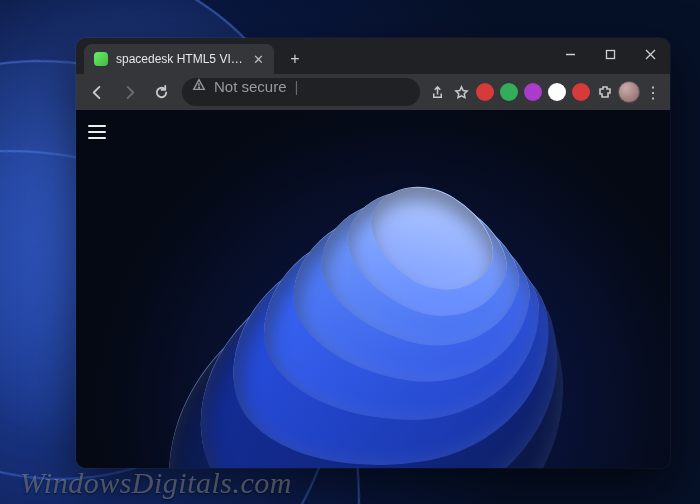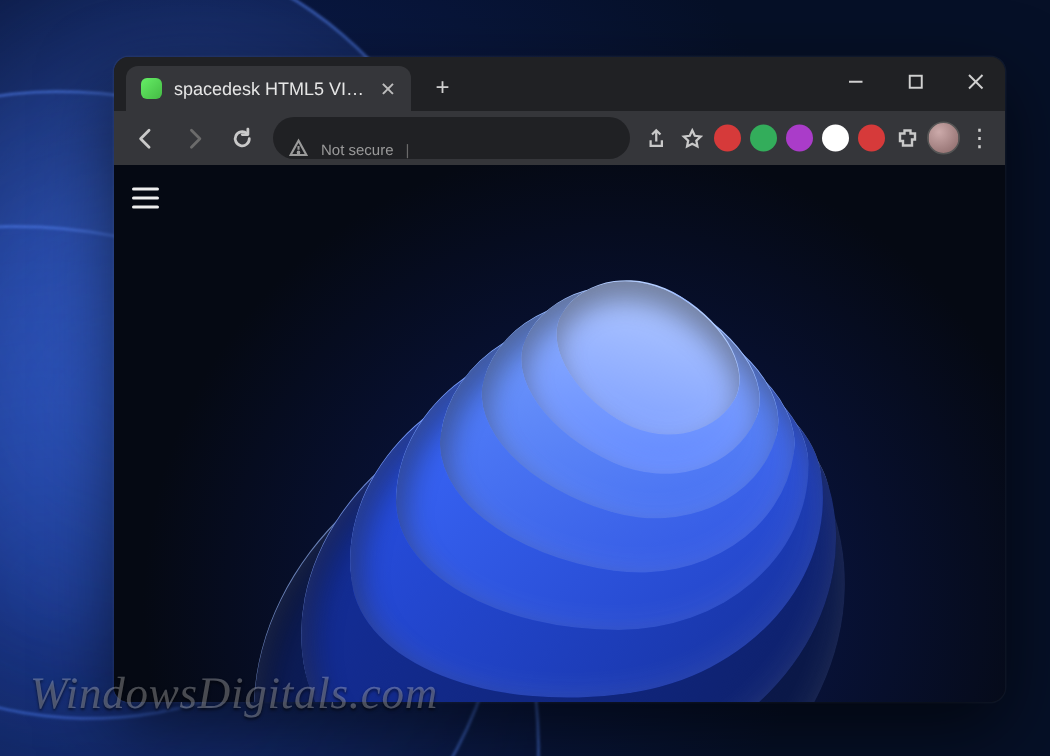--- a/index.html
+++ b/index.html
@@ -6,41 +6,41 @@
   html, body { width: 700px; height: 504px; overflow: hidden; font-family: "Segoe UI", Arial, sans-serif; }
   body { position: relative; background: #061027; }
 
   
   .desktop-bg { position:absolute; inset:0; background: radial-gradient(circle at 18% 55%, #1a3a8a 0%, #0a1a4a 30%, #061027 70%); }
   .bg-ribbon { position:absolute; border-radius:50%; border:2px solid rgba(90,140,255,.45); filter: blur(.6px); }
   .bg-ribbon.a { width:520px; height:520px; left:-200px; top:-40px; background: radial-gradient(circle at 60% 40%, rgba(80,130,255,.5), rgba(20,40,120,.1) 60%, transparent 70%); transform:rotate(18deg); }
   .bg-ribbon.b { width:600px; height:600px; left:-260px; top:60px;  background: radial-gradient(circle at 55% 35%, rgba(60,110,240,.35), transparent 65%); transform:rotate(8deg); }
   .bg-ribbon.c { width:700px; height:700px; left:-340px; top:150px; background: radial-gradient(circle at 55% 35%, rgba(40,80,200,.25), transparent 65%); transform:rotate(-6deg); }
 
-  .watermark { position:absolute; left:20px; bottom:24px; color:rgba(255,255,255,.28); font-size:30px; font-style:italic; font-family: Georgia, 'Times New Roman', serif; letter-spacing:.5px; pointer-events:none; text-shadow:0 1px 2px rgba(0,0,0,.6); }
+  .watermark { position:absolute; left:20px; bottom:4px; color:rgba(255,255,255,.28); font-size:30px; font-style:italic; font-family: Georgia, 'Times New Roman', serif; letter-spacing:.5px; pointer-events:none; text-shadow:0 1px 2px rgba(0,0,0,.6); }
 
   
   .window { position:absolute; left:76px; top:38px; width:594px; height:430px; background:#1f1f1f; border-radius:10px; box-shadow:0 18px 50px rgba(0,0,0,.6), 0 0 0 1px rgba(255,255,255,.05); overflow:hidden; }
 
   .titlebar { height:36px; background:#202124; display:flex; align-items:flex-end; color:#cfcfcf; }
   .tab { display:flex; align-items:center; gap:8px; height:30px; margin-left:8px; padding:0 10px; background:#35363a; border-radius:8px 8px 0 0; font-size:12px; max-width:190px; }
   .tab .favicon { width:14px; height:14px; border-radius:4px; background:linear-gradient(135deg,#6e6 0%,#4b4 100%); flex:0 0 14px; }
   .tab .label { color:#e6e6e6; white-space:nowrap; overflow:hidden; text-overflow:ellipsis; flex:1; }
   .tab .close { color:#bdbdbd; font-size:13px; cursor:pointer; }
   .newtab { width:26px; height:26px; margin:0 6px 2px 8px; display:flex; align-items:center; justify-content:center; color:#cfcfcf; border-radius:6px; cursor:pointer; font-size:16px; }
   .titlebar .spacer { flex:1; }
   .win-controls { display:flex; align-items:center; gap:0; margin-bottom:6px; }
   .win-btn { width:40px; height:28px; display:flex; align-items:center; justify-content:center; color:#d0d0d0; cursor:pointer; }
   .win-btn svg { width:11px; height:11px; stroke:#d0d0d0; stroke-width:1.3; fill:none; }
 
   .toolbar { height:36px; background:#35363a; display:flex; align-items:center; padding:0 6px; gap:2px; }
   .tbtn { width:30px; height:30px; display:flex; align-items:center; justify-content:center; color:#c9c9c9; border-radius:50%; cursor:pointer; }
   .tbtn.dis { color:#6b6b6b; }
   .tbtn svg { width:15px; height:15px; stroke:currentColor; stroke-width:2; fill:none; stroke-linecap:round; stroke-linejoin:round; }
-  .omnibox { flex:1; height:28px; background:#202124; border-radius:14px; display:flex; align-items:flex-end; padding:0 10px; gap:8px; color:#bdbdbd; font-size:10px; margin:0 4px; }
+  .omnibox { flex:1; height:28px; background:#202124; border-radius:14px; display:flex; align-items:flex-start; padding:0 10px; gap:8px; color:#bdbdbd; font-size:15px; margin:0 4px; }
   .omnibox .sec { color:#9a9a9a; white-space:nowrap; }
   .omnibox .url { color:#e4e4e4; flex:1; white-space:nowrap; overflow:hidden; }
   .ext { width:22px; height:22px; display:flex; align-items:center; justify-content:center; cursor:pointer; border-radius:4px; }
   .ext.star svg, .ext.share svg { width:15px; height:15px; stroke:#c9c9c9; stroke-width:1.6; fill:none; }
   .ext-badge { width:18px; height:18px; border-radius:4px; }
   .avatar { width:22px; height:22px; border-radius:50%; background:radial-gradient(circle at 35% 30%, #caa, #866); border:1px solid #555; }
   .menu-dots { color:#cfcfcf; font-size:16px; letter-spacing:0; }
 
   
   .viewport { position:relative; height:calc(100% - 72px); background:#050913; overflow:hidden; }

